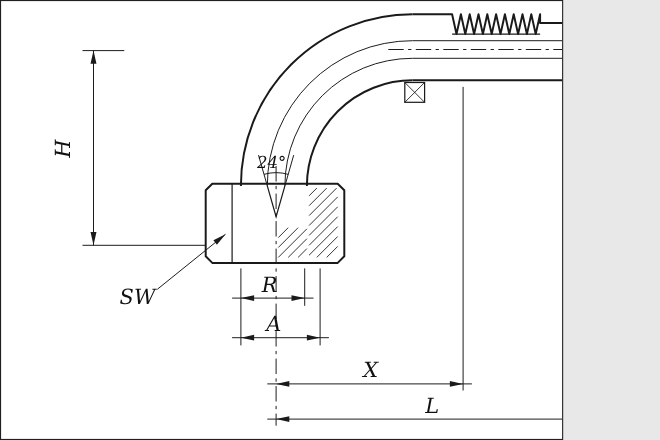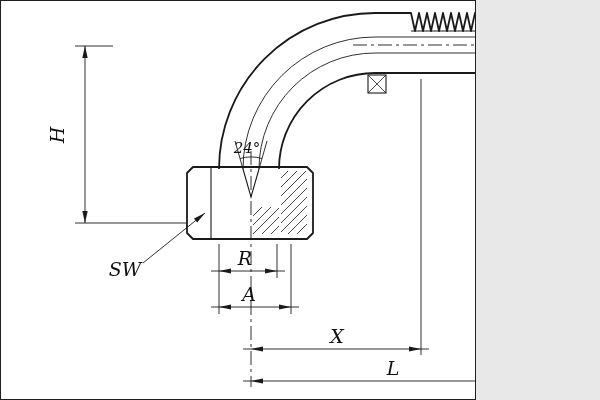--- a/index.html
+++ b/index.html
@@ -1,17 +1,17 @@
 <!DOCTYPE html>
 <html><head>
 <meta charset="utf-8">
 <style>
   html, body { margin: 0; padding: 0; background: #e8e8e8; }
   .page {
-    width: 476px; height: 400px;
+    width: 512px; height: 400px;
     background: #ffffff;
     border: 1px solid #202020;
     box-sizing: border-box;
     position: relative;
     overflow: hidden;
     font-family: "DejaVu Sans", sans-serif;
   }
   svg { display: block; }
   .outline   { fill: none; stroke: #1a1a1a; stroke-width: 1.8; stroke-linejoin: round; }
   .detail    { fill: none; stroke: #1a1a1a; stroke-width: 1.1; }

